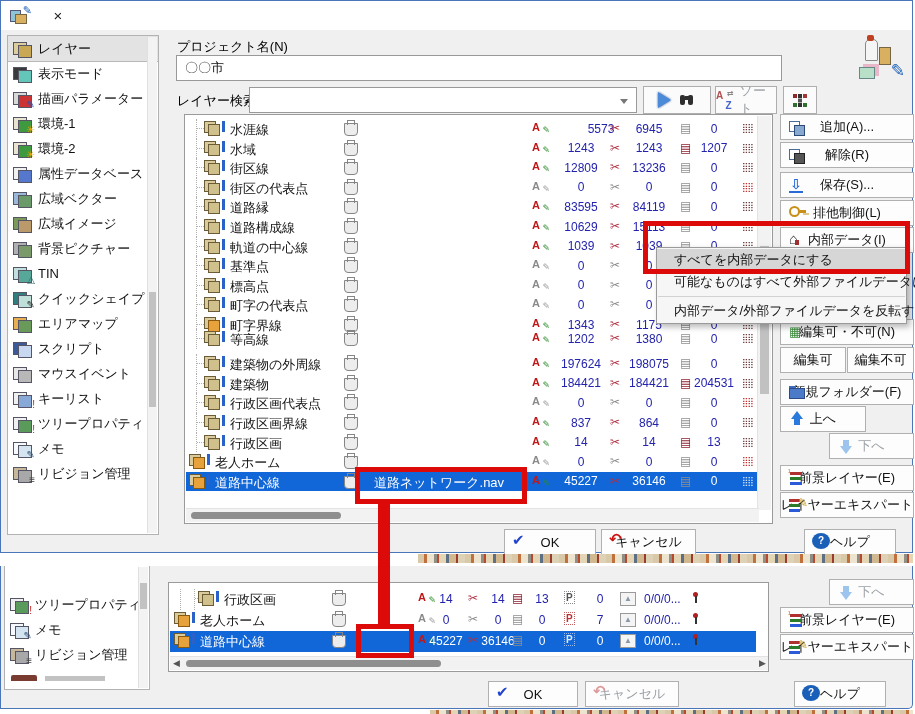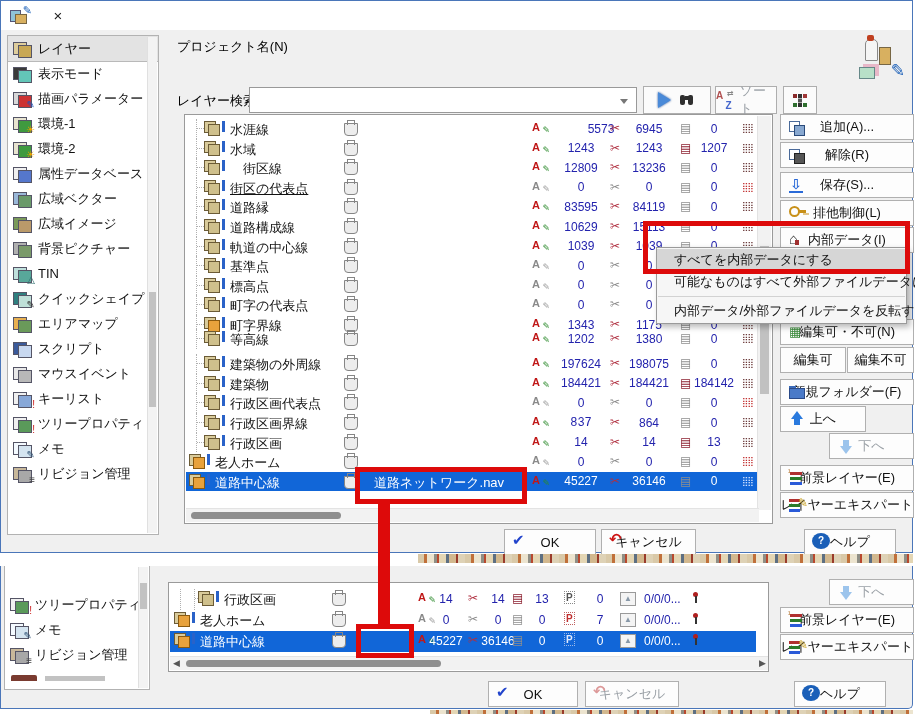--- a/index.html
+++ b/index.html
@@ -307,20 +307,23 @@
           </span>
           <span>リビジョン管理</span>
         </div>
       </div>
     <div class="sb-track">
         <div class="sb-thumb" style="top:255px;height:115px;"></div>
       </div>
   </div>
 
   <div class="abs flabel" style="left:176px;top:37px;">プロジェクト名(N)</div>
+  <div id="inp-project" class="abs field">
+      <span>〇〇市</span>
+    </div>
 
   <div class="abs flabel" style="left:176px;top:91px;">レイヤー検索(F)</div>
   <div id="combo-search" class="abs field">
     <span></span>
       <span class="chev"></span>
   </div>
   <div class="abs tbtn" style="left:642px;top:85px;width:68px;height:28px;">
     <span class="play"></span>
     <span class="bino">
         <i></i>
@@ -391,41 +394,41 @@
           <span class="gly" style="left: 556px;">⣿⣿</span>
         </div>
         <div class="trow" style="top: 43.2px;">
           <span class="gv" style="left: 10px;"></span>
           <span class="gh" style="left: 11px; width: 7px;"></span>
           <span class="t-folder" style="left: 18px;">
             <i class="bk"></i>
             <i class="fr"></i>
             <i class="pin"></i>
           </span>
-          <span class="tn" style="left: 57px;">街区線</span>
+          <span class="tn" style="left: 44px;">街区線</span>
           <span class="bucket" style="left: 158px;">
             <i></i>
           </span>
           <span class="a-ic" style="left: 346px;">A<i>✎</i></span>
           <span class="num" style="left: 360px; width: 70px;">12809</span>
           <span class="cut-ic" style="left: 424px;">✂</span>
           <span class="num" style="left: 432px; width: 62px;">13236</span>
           <span class="dsk" style="left: 494px;">▤</span>
           <span class="num" style="left: 500px; width: 56px;">0</span>
           <span class="gly" style="left: 556px;">⣿⣿</span>
         </div>
         <div class="trow" style="top: 62.8px;">
           <span class="gv" style="left: 10px;"></span>
           <span class="gh" style="left: 11px; width: 7px;"></span>
           <span class="t-folder" style="left: 18px;">
             <i class="bk"></i>
             <i class="fr"></i>
             <i class="pin"></i>
           </span>
-          <span class="tn" style="left: 44px; text-decoration: underline;">街区の代表点</span>
+          <span class="tn" style="left: 44px;">街区の代表点</span>
           <span class="bucket" style="left: 158px;">
             <i></i>
           </span>
           <span class="a-ic off" style="left: 346px;">A<i>✎</i></span>
           <span class="num" style="left: 360px; width: 70px;">0</span>
           <span class="cut-ic off" style="left: 424px;">✂</span>
           <span class="num" style="left: 432px; width: 62px;">0</span>
           <span class="dsk" style="left: 494px;">▤</span>
           <span class="num" style="left: 500px; width: 56px;">0</span>
           <span class="gly red" style="left: 556px;">⣿⣿</span>
@@ -620,21 +623,21 @@
           </span>
           <span class="tn" style="left: 44px;">建築物</span>
           <span class="bucket" style="left: 158px;">
             <i></i>
           </span>
           <span class="a-ic" style="left: 346px;">A<i>✎</i></span>
           <span class="num" style="left: 360px; width: 70px;">184421</span>
           <span class="cut-ic" style="left: 424px;">✂</span>
           <span class="num" style="left: 432px; width: 62px;">184421</span>
           <span class="dsk red" style="left: 494px;">▤</span>
-          <span class="num" style="left: 500px; width: 56px;">184142</span>
+          <span class="num" style="left: 500px; width: 56px;">204531</span>
           <span class="gly" style="left: 556px;">⣿⣿</span>
         </div>
         <div class="trow" style="top: 278.4px;">
           <span class="gv" style="left: 10px;"></span>
           <span class="gh" style="left: 11px; width: 7px;"></span>
           <span class="t-folder" style="left: 18px;">
             <i class="bk"></i>
             <i class="fr"></i>
             <i class="pin"></i>
           </span>
@@ -656,21 +659,21 @@
           <span class="t-folder" style="left: 18px;">
             <i class="bk"></i>
             <i class="fr"></i>
             <i class="pin"></i>
           </span>
           <span class="tn" style="left: 44px;">行政区画界線</span>
           <span class="bucket" style="left: 158px;">
             <i></i>
           </span>
           <span class="a-ic" style="left: 346px;">A<i>✎</i></span>
-          <span class="num" style="left: 360px; width: 70px; font-family: Liberation Mono, monospace;">837</span>
+          <span class="num" style="left: 360px; width: 70px;">837</span>
           <span class="cut-ic" style="left: 424px;">✂</span>
           <span class="num" style="left: 432px; width: 62px;">864</span>
           <span class="dsk" style="left: 494px;">▤</span>
           <span class="num" style="left: 500px; width: 56px;">0</span>
           <span class="gly" style="left: 556px;">⣿⣿</span>
         </div>
         <div class="trow" style="top: 317.6px;">
           <span class="gv" style="left: 10px;"></span>
           <span class="gh" style="left: 11px; width: 7px;"></span>
           <span class="t-folder" style="left: 18px;">

